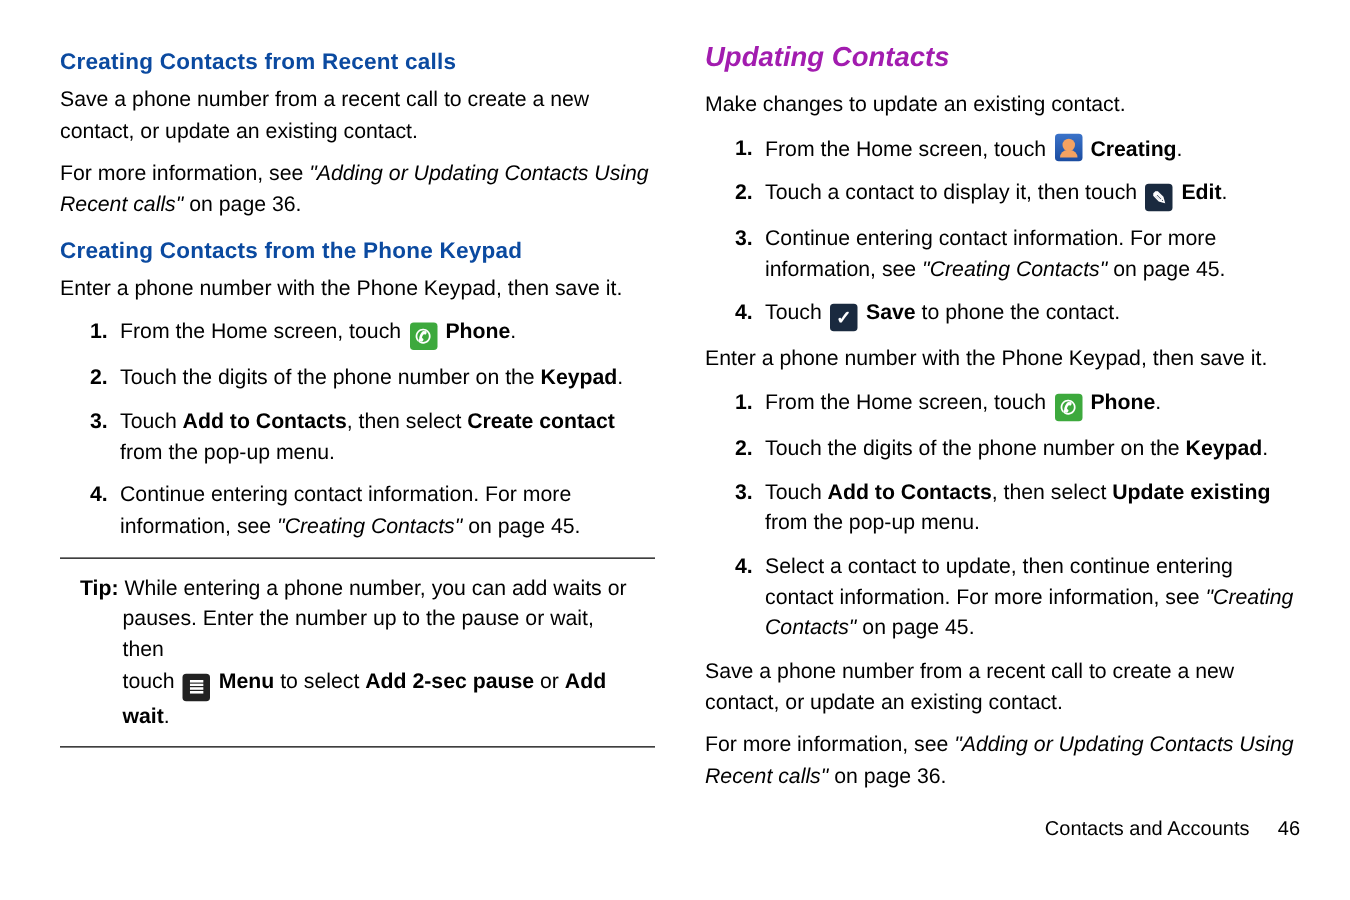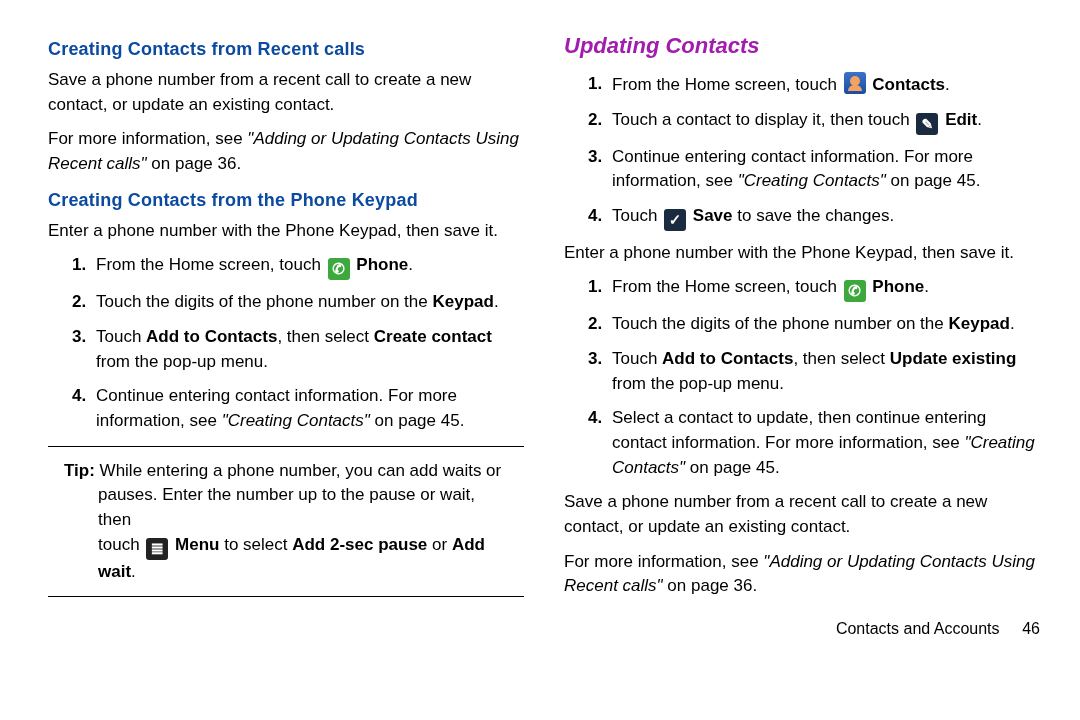--- a/index.html
+++ b/index.html
@@ -189,40 +189,41 @@
         <span class="bold">Menu</span><span> to select </span><span class="bold">Add 2-sec pause</span><span> or </span><span class="bold">Add wait</span><span>.</span>
       </span>
     </div>
     <hr class="hr">
 
   </div>
 
   <div class="col">
 
     <div class="h1">Updating Contacts</div>
+    <p>Make changes to update an existing contact.</p>
 
     <ol>
       <li>
         <span class="num">1.</span>
         <span>From the Home screen, touch </span><span class="icon contacts"></span>
-        <span class="bold">Contacts</span><span>.</span>
+        <span class="bold">Creating</span><span>.</span>
       </li>
       <li>
         <span class="num">2.</span>
         <span>Touch a contact to display it, then touch </span><span class="icon edit"></span>
         <span class="bold">Edit</span><span>.</span>
       </li>
       <li>
         <span class="num">3.</span>
         <span>Continue entering contact information. For more information, see </span><span class="xref">"Creating Contacts"</span><span> on page 45.</span>
       </li>
       <li>
         <span class="num">4.</span>
         <span>Touch </span><span class="icon check"></span>
-        <span class="bold">Save</span><span> to save the changes.</span>
+        <span class="bold">Save</span><span> to phone the contact.</span>
       </li>
     </ol>
 
     <p>Enter a phone number with the Phone Keypad, then save it.</p>
 
     <ol>
       <li>
         <span class="num">1.</span>
         <span>From the Home screen, touch </span><span class="icon phone"></span>
         <span class="bold">Phone</span><span>.</span>

